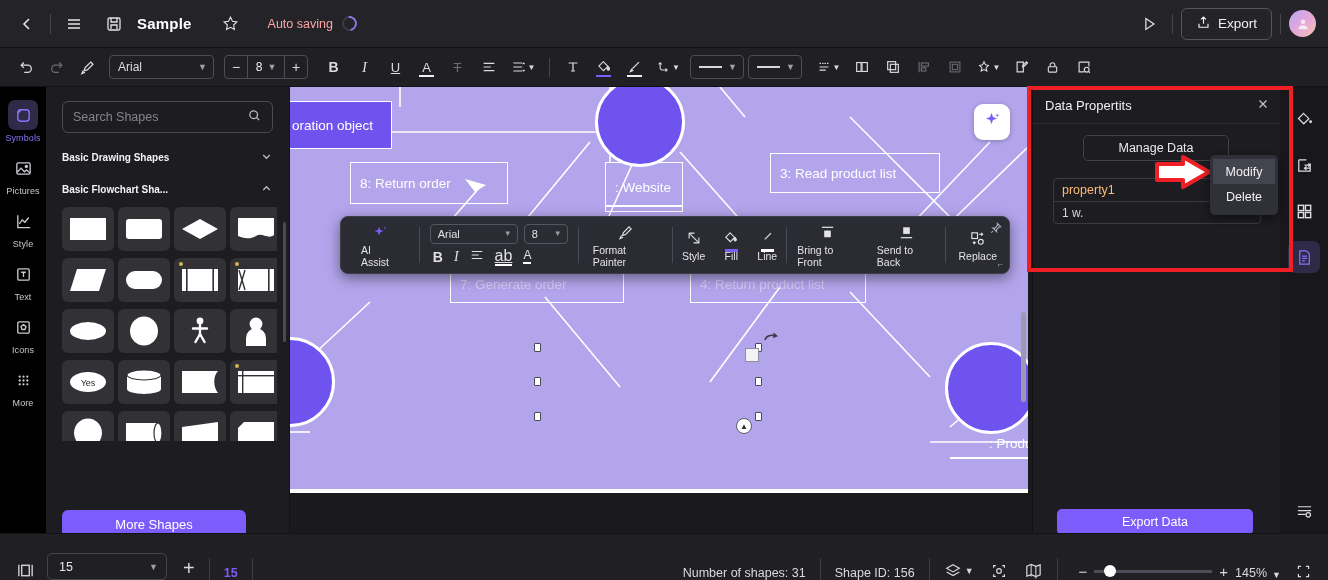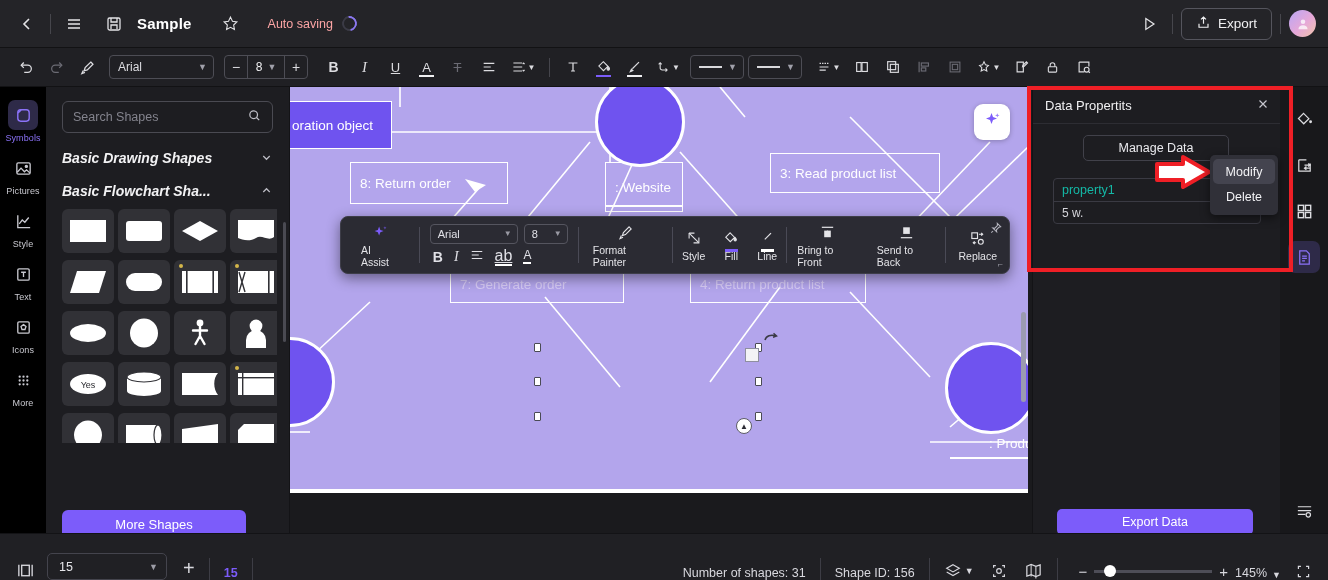--- a/index.html
+++ b/index.html
@@ -95,21 +95,21 @@
     position: absolute; left: 46px; top: 87px; width: 244px; height: 446px;
     background: #1d1d21; border-right: 1px solid #131316;
   }
   .search {
     margin: 14px 16px 0 16px; height: 32px; border: 1px solid #4a4a52; border-radius: 6px;
     display: flex; align-items: center; padding: 0 10px; color: #83838d; font-size: 12.5px;
   }
   .search .sicon { margin-left: auto; color: #c0c0c8; }
   .grp {
     margin: 17px 16px 0 16px; display: flex; align-items: center;
-    font-size: 14px; font-weight: bold; color: #f2f2f4; font-style: italic;
+    font-size: 10px; font-weight: bold; color: #f2f2f4;
   }
   .grp .chev { margin-left: auto; color: #bdbdc5; font-size: 11px;}
   .shapes {
     margin: 10px 12px 0 16px; display: grid; grid-template-columns: repeat(4, 52px);
     gap: 7px 4px; height: 234px; overflow: hidden; position: relative;
   }
   .sh {
     width: 52px; height: 44px; background: #313136; border-radius: 6px;
     display: flex; align-items: center; justify-content: center; position: relative;
   }
@@ -193,37 +193,37 @@
   .rp-head .x { margin-left: auto; font-size: 15px; color: #c7c7cf; }
   .manage {
     position:absolute; left: 50px; top: 47px; width: 146px; height: 26px;
     border: 1px solid #41414a; border-radius: 5px; display:flex; align-items:center;
     justify-content:center; font-size: 12.5px; color:#eaeaee;
   }
   .prop-box {
     position:absolute; left: 20px; top: 90px; width: 208px; height: 46px;
     border: 1px solid #3a3a43; border-radius: 4px;
   }
-  .prop-name { height: 23px; display:flex; align-items:center; padding-left:8px; font-size:12.5px; color:#14b8a6; border-bottom:1px solid #3a3a43;}
+  .prop-name { height: 23px; display:flex; align-items:center; padding-left:8px; font-size:12.5px; color:#fdba74; border-bottom:1px solid #3a3a43;}
   .prop-val  { height: 22px; display:flex; align-items:center; padding-left:8px; font-size:12px; color:#d5d5db;}
   .export-data {
     position:absolute; left: 24px; top: 421px; width: 196px; height: 26px;
     background:#7c5cfa; border-radius: 5px; color:#fff; font-size:12.5px;
     display:flex; align-items:center; justify-content:center;
   }
 
   
   .cmenu {
     position: absolute; left: 1210px; top: 155px; width: 68px; height: 60px;
     background: #303038; border-radius: 5px; box-shadow: 0 3px 10px rgba(0,0,0,.5);
     padding: 4px 3px; z-index: 40;
   }
   .cmenu div {
     height: 25px; display:flex; align-items:center; justify-content:center;
-    font-size: 12.5px; color:#f2f2f5; border-radius:5px;
+    font-size: 12.5px; color:#f2f2f5; border-radius:0;
   }
   .cmenu div.hl { background: #44444f; }
 
   
   .redbox {
     position:absolute; left: 1027px; top: 86px; width: 266px; height: 186px;
     border: 4px solid #ef1f26; z-index: 30; pointer-events:none;
   }
   .redarrow { position:absolute; left: 1155px; top: 155px; z-index: 35; }
 
@@ -881,21 +881,21 @@
       <span>Data Propertits</span>
       <span class="x">
         <svg width="14" height="14" viewBox="0 0 16 16" stroke="currentColor" stroke-width="1.4">
             <path d="M4 4l8 8M12 4l-8 8"></path>
           </svg>
       </span>
     </div>
     <div class="manage">Manage Data</div>
     <div class="prop-box">
       <div class="prop-name">property1</div>
-      <div class="prop-val">5 w.</div>
+      <div class="prop-val">1 w.</div>
     </div>
     <div class="export-data">Export Data</div>
   </div>
 
   <div class="cmenu">
     <div class="hl">Modify</div>
     <div>Delete</div>
   </div>
 
   <div class="redbox"></div>

